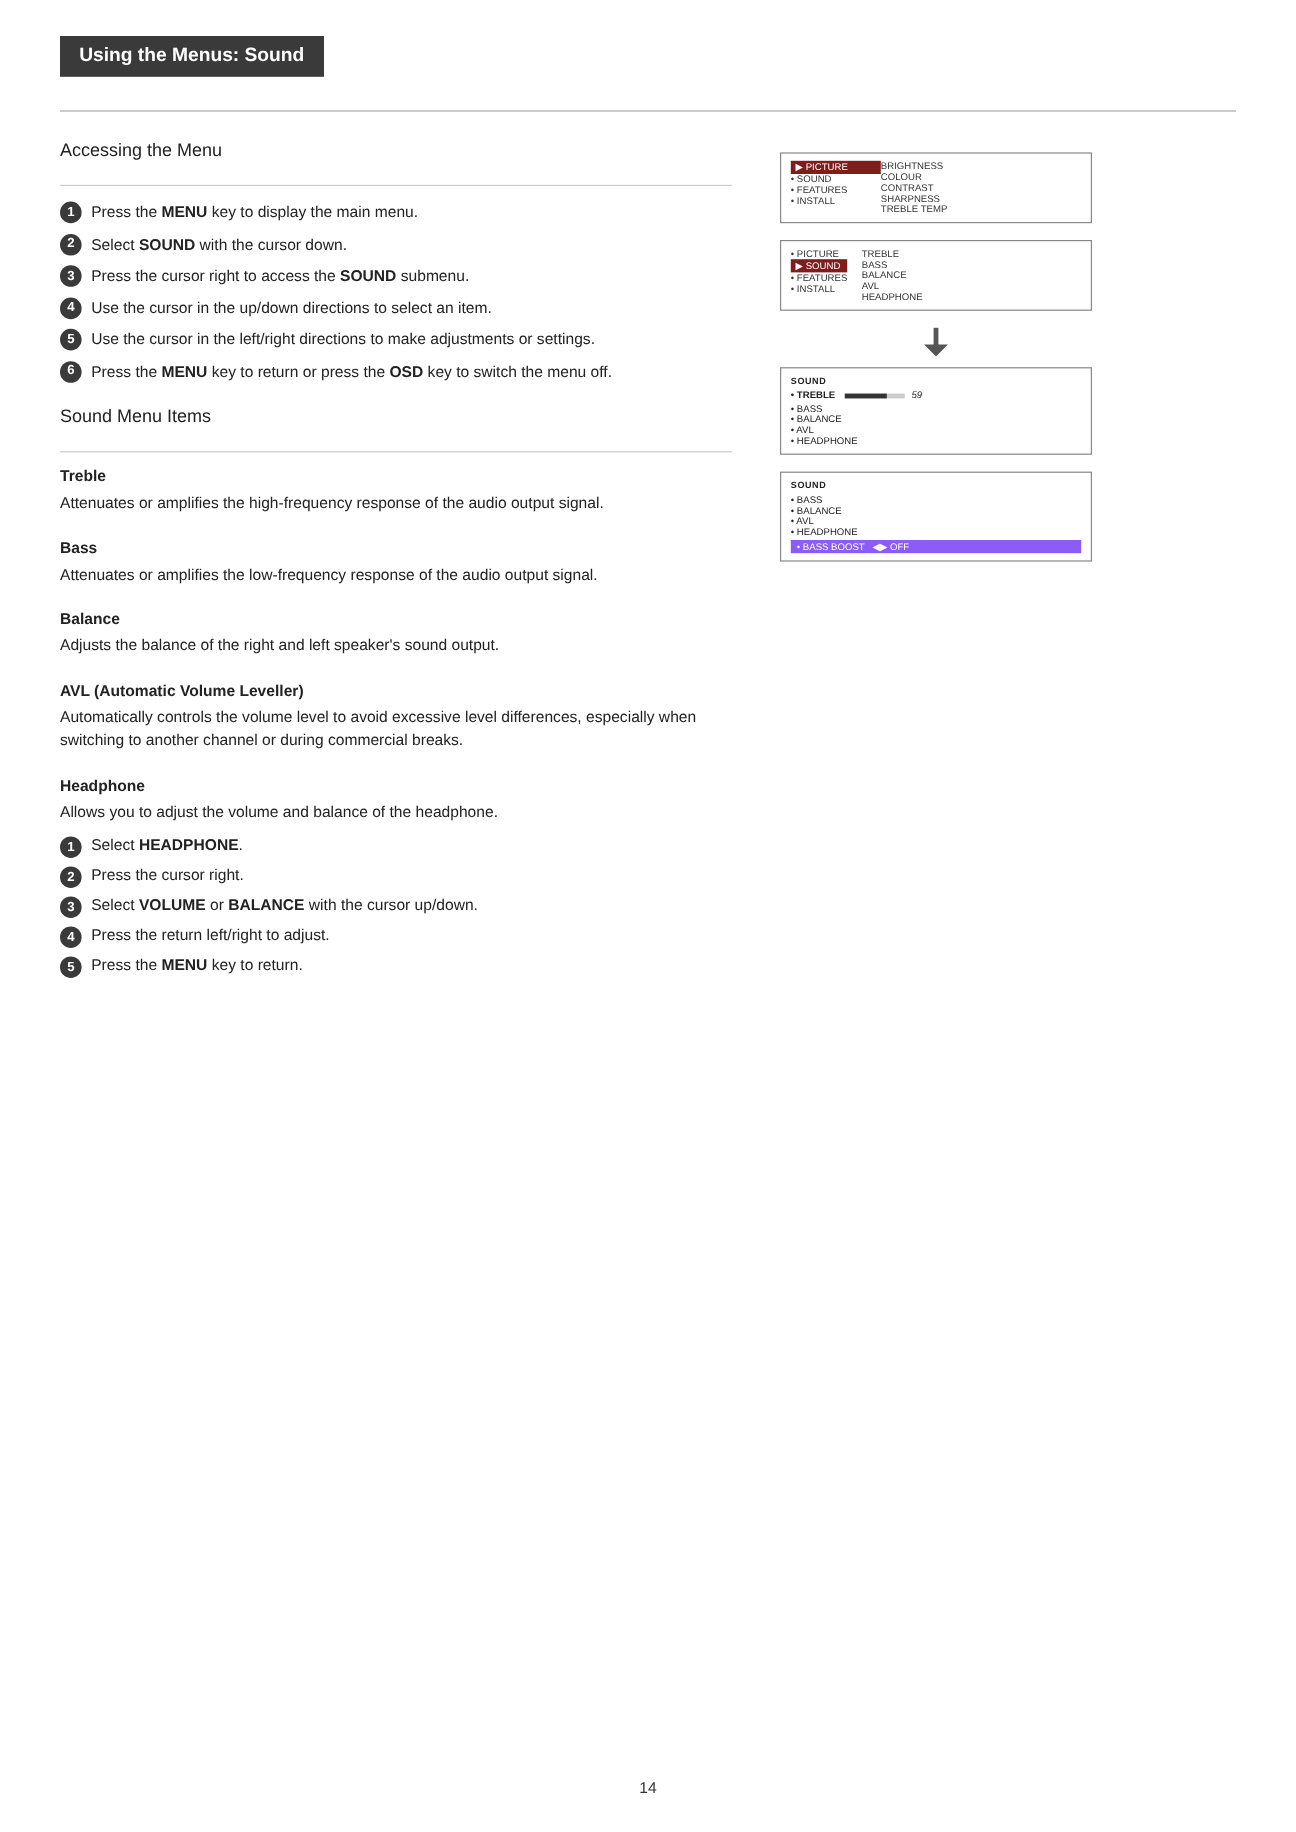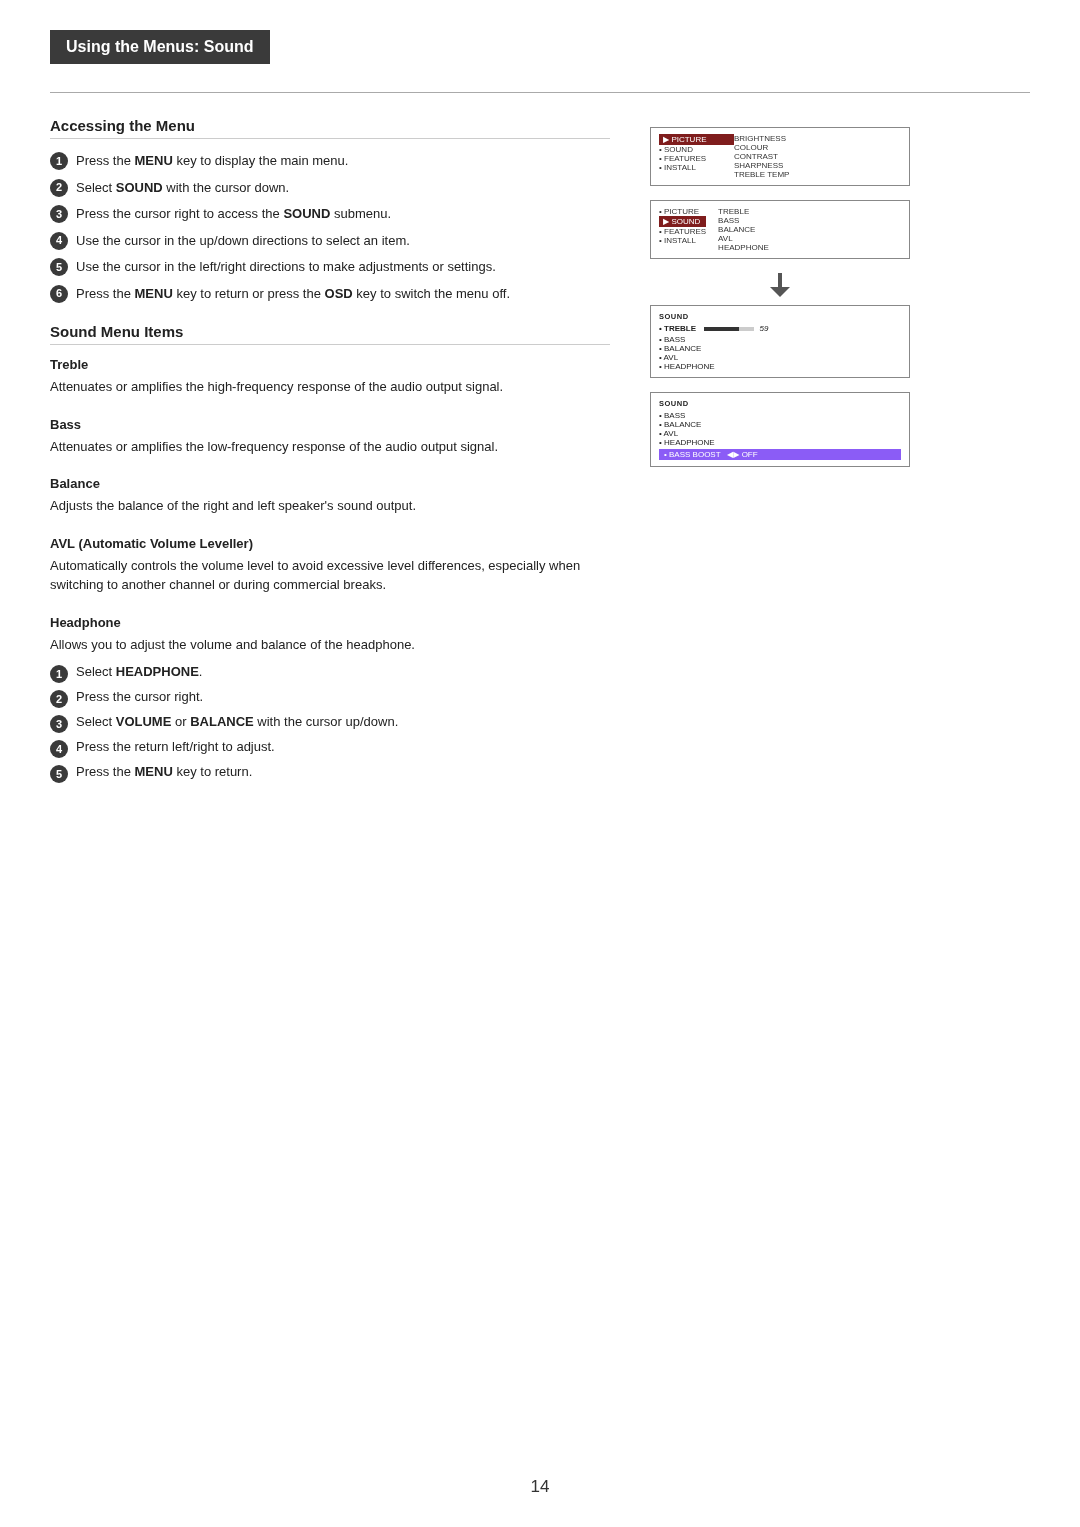--- a/index.html
+++ b/index.html
@@ -45,24 +45,24 @@
     }
 
     .right-column {
       width: 260px;
       flex-shrink: 0;
     }
 
     
     .section-heading {
       font-size: 15px;
-      font-weight: bold;
+      font-weight: normal;
       margin-bottom: 12px;
       border-bottom: 1px solid #ccc;
-      padding-bottom: 4px;
+      padding-bottom: 20px;
     }
 
     
     .steps-list {
       list-style: none;
       margin-bottom: 20px;
     }
 
     .steps-list li {
       display: flex;
@@ -177,21 +177,21 @@
       display: flex;
       gap: 12px;
     }
 
     
     .page-number {
       position: absolute;
       bottom: 30px;
       left: 50%;
       transform: translateX(-50%);
-      font-size: 17px;
+      font-size: 13px;
       color: #333;
     }
   </style>
 </head>
 <body>
 
 <div class="page-container">
 
   
   <div class="title-bar">Using the Menus: Sound</div>

